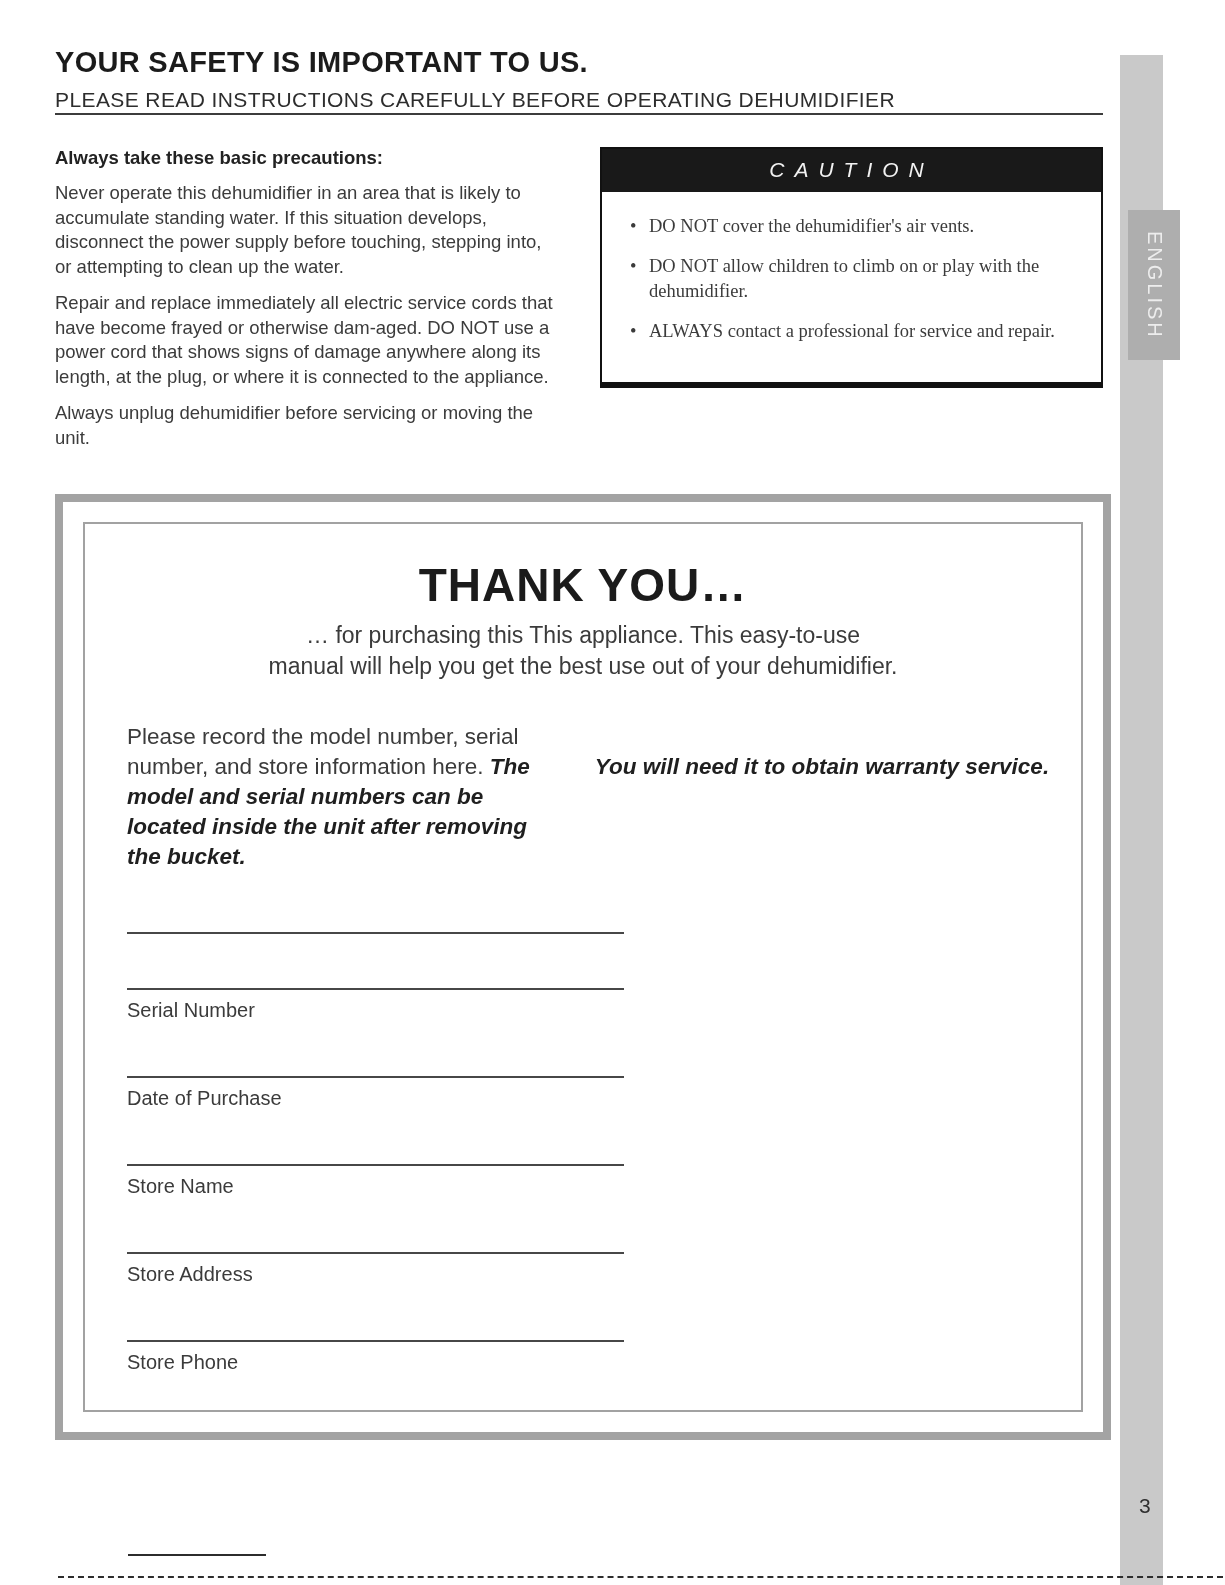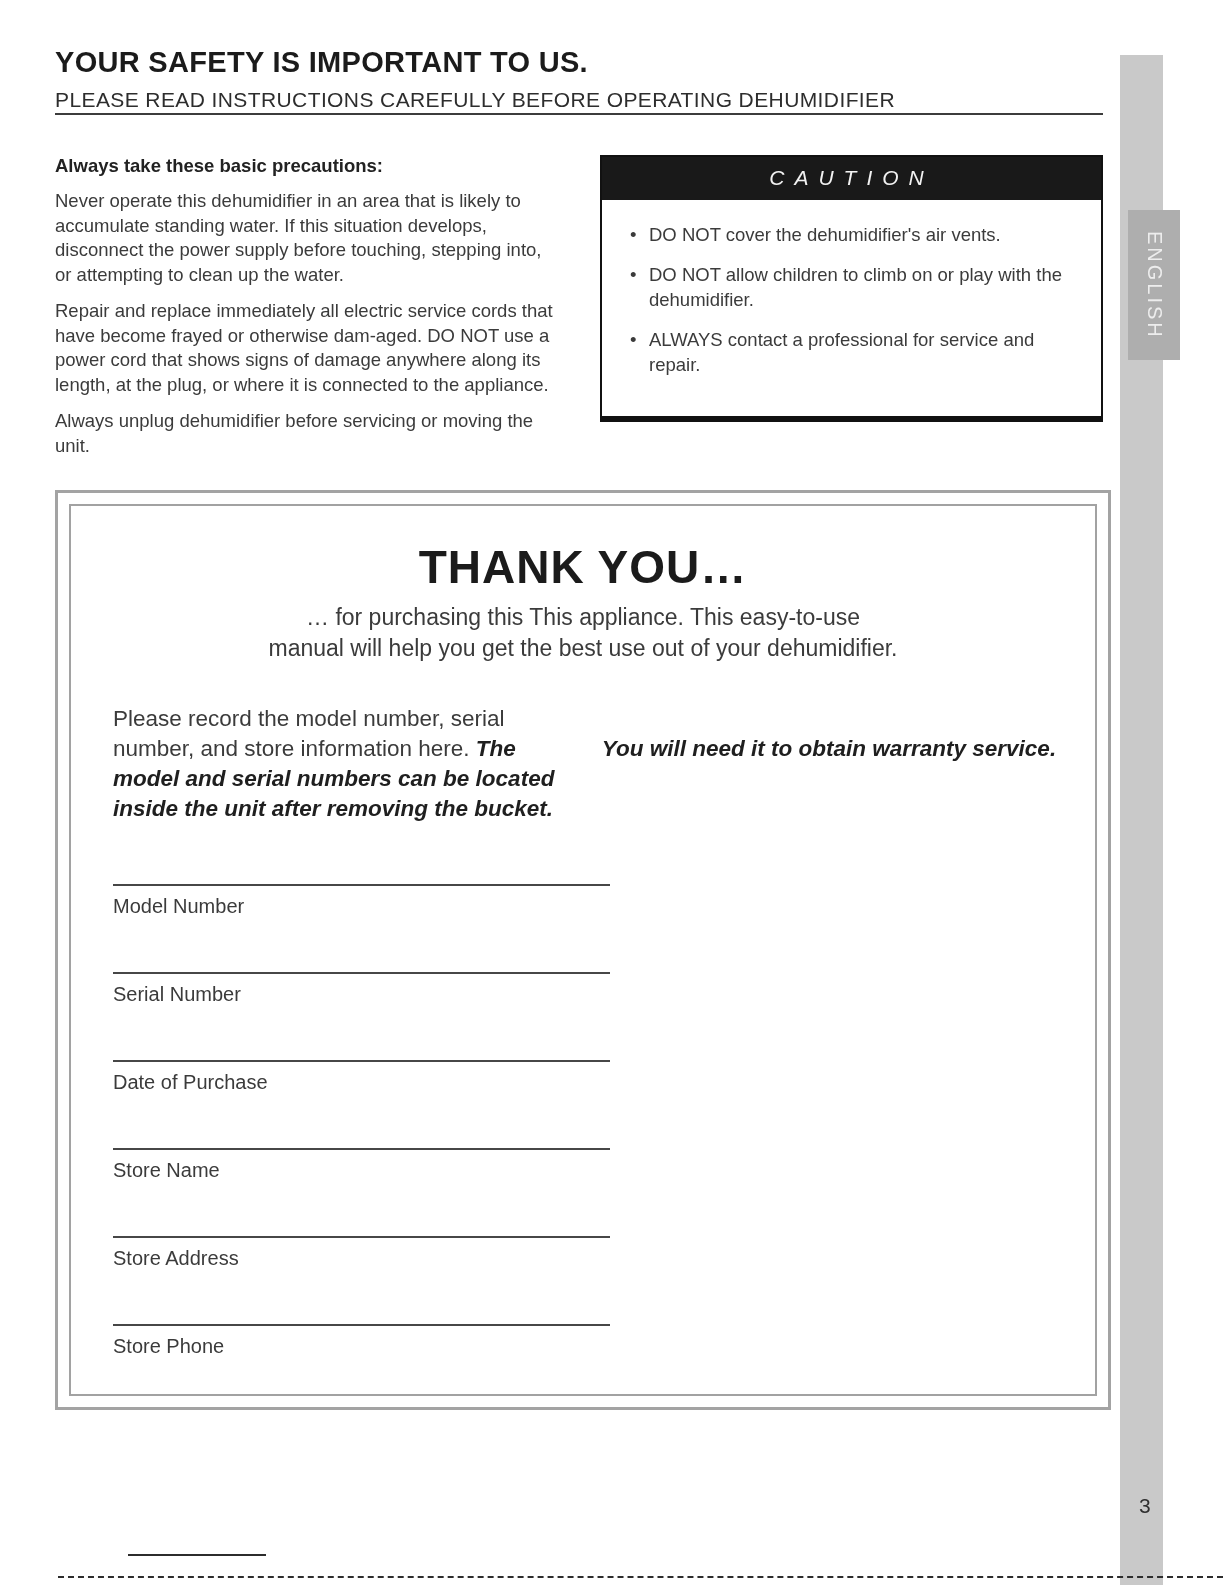--- a/index.html
+++ b/index.html
@@ -15,35 +15,35 @@
     display:flex; align-items:center; justify-content:center; }
   .lang-tab span { writing-mode:vertical-rl; font-size:20px; letter-spacing:3px; color:#ededed; }
   .page-num { position:absolute; left:1139px; top:1494px; font-size:21px; color:#2f2f2f; }
 
   .content { padding:46px 122px 0 55px; }
 
   h1.title { font-size:29px; font-weight:bold; color:#1b1b1b; letter-spacing:0.3px; }
   .subtitle { margin-top:9px; font-size:21px; color:#2d2d2d; letter-spacing:0.4px;
     border-bottom:2px solid #3c3c3c; padding-bottom:1px; }
 
-  .two-col { display:flex; margin-top:40px; }
+  .two-col { display:flex; margin-top:32px; }
   .left-col { width:505px; margin-right:40px; flex:none; }
   .left-col .lead { font-size:18.5px; font-weight:bold; color:#222222; margin-bottom:12px; }
   .left-col p.body { font-size:18.5px; line-height:24.5px; margin-bottom:12px; }
 
   .caution-box { flex:1; border:2px solid #111111; border-bottom-width:6px; align-self:flex-start; background:#ffffff; }
   .caution-header { background:#191919; color:#f2f2f2; text-align:center;
     font-size:21px; letter-spacing:10px; padding:9px 0 10px;font-style:italic; }
   .caution-body { padding:22px 22px 24px 26px; }
-  .caution-body ul { list-style:none; }
+  .caution-body ul { list-style:none;font-family:Liberation Serif, serif; }
   .caution-body li { position:relative; padding-left:21px; font-size:18.5px; line-height:25.5px; margin-bottom:14px; }
   .caution-body li::before { content:"\2022"; position:absolute; left:2px; top:0; }
   .caution-body .warning { font-size:18.5px; line-height:26.5px; margin-top:18px; }
 
-  .ty-outer { margin-top:20px; width:1056px; border:3px solid #a3a3a3; padding:11px; background:#ffffff; }
+  .ty-outer { margin-top:32px; width:1056px; border:8px solid #a3a3a3; padding:20px; background:#ffffff; }
   .ty-inner { border:2px solid #a2a2a2; padding:34px 20px 36px; min-height:875px; }
   .ty-title { text-align:center; font-size:46px; font-weight:bold; color:#1b1b1b; letter-spacing:1px; }
   .ty-intro { text-align:center; font-size:23px; line-height:31px; margin-top:8px; color:#3b3b3b; }
   .ty-cols { display:flex; margin-top:40px; }
   .ty-col-left { width:50%; padding:0 28px 0 22px; font-size:22.5px; line-height:30px; }
   .ty-col-right { width:50%; text-align:center; font-size:22.5px; line-height:30px; padding:0 2px; }
   .ty-cols strong { color:#1f1f1f;font-style:italic; }
 
   .fields { margin-top:60px; padding-left:22px; width:521px; }
   .field { margin-bottom:54px; }
@@ -112,21 +112,20 @@
           </p>
           <p class="ty-col-right">
             <br>
             <strong>You will need it to obtain warranty service.</strong>
           </p>
         </div>
 
         <div class="fields">
           <div class="field">
             <div class="field-line"></div>
-            <div class="field-label">Model Number</div>
           </div>
           <div class="field">
             <div class="field-line"></div>
             <div class="field-label">Serial Number</div>
           </div>
           <div class="field">
             <div class="field-line"></div>
             <div class="field-label">Date of Purchase</div>
           </div>
           <div class="field">

